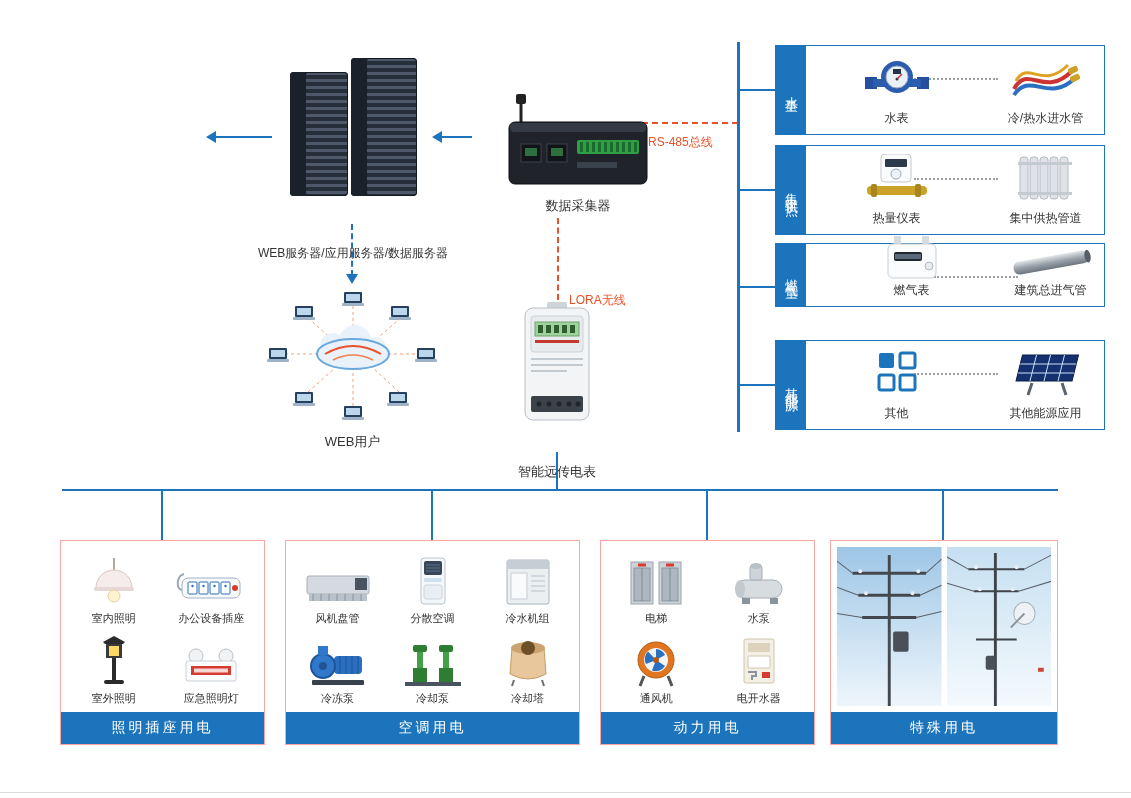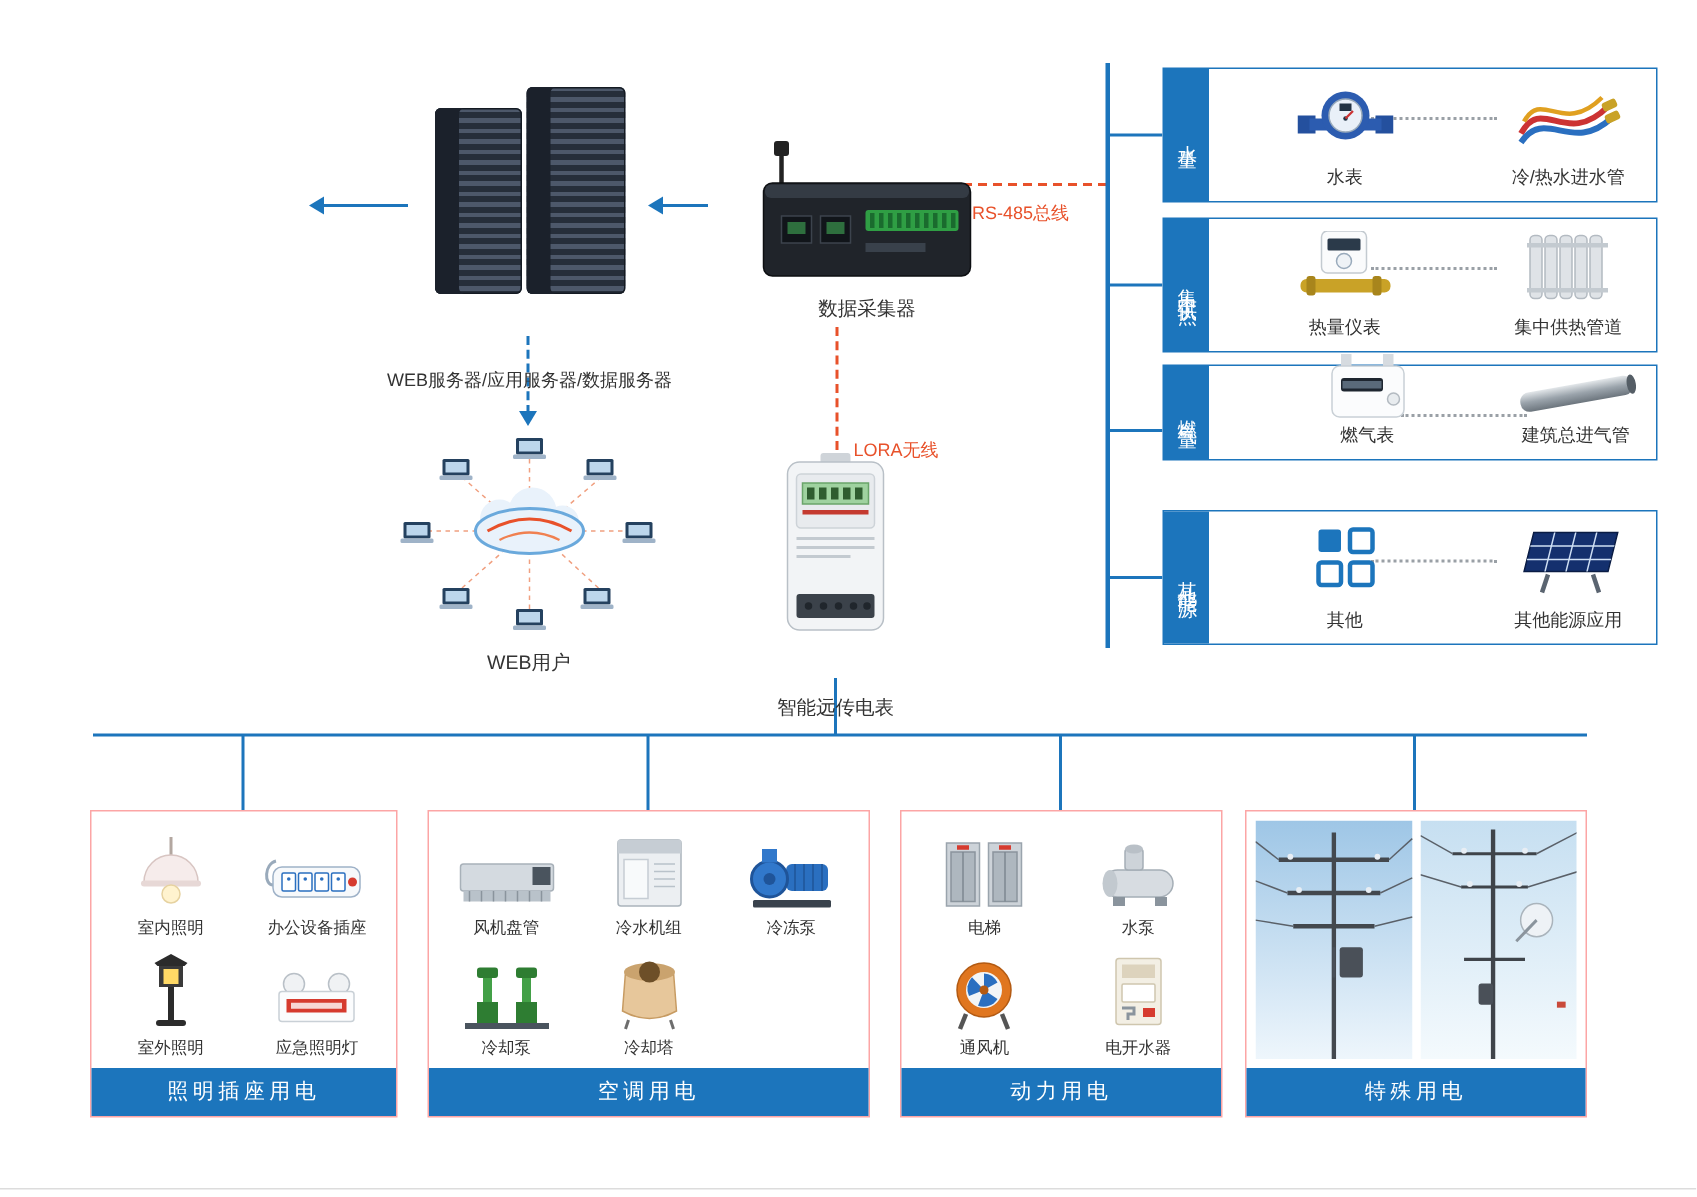--- a/index.html
+++ b/index.html
@@ -409,20 +409,34 @@
             <line x1="10" y1="26" x2="10" y2="33"></line>
               <line x1="18" y1="26" x2="18" y2="33"></line>
             <line x1="26" y1="26" x2="26" y2="33"></line>
               <line x1="34" y1="26" x2="34" y2="33"></line>
             <line x1="42" y1="26" x2="42" y2="33"></line>
               <line x1="50" y1="26" x2="50" y2="33"></line>
             <line x1="58" y1="26" x2="58" y2="33"></line>
           </g>
         </svg>
         <div class="lbl">风机盘管</div>
+      </div>
+      <div class="cell">
+        <svg width="46" height="52" viewBox="0 0 46 52">
+          <rect x="11" y="2" width="24" height="46" rx="3" fill="#f5f8fa" stroke="#b9c4cd"></rect>
+          <rect x="14" y="5" width="18" height="14" rx="2" fill="#37475a"></rect>
+          <g stroke="#5d7186">
+              <line x1="16" y1="9" x2="30" y2="9"></line>
+              <line x1="16" y1="12" x2="30" y2="12"></line>
+              <line x1="16" y1="15" x2="30" y2="15"></line>
+            </g>
+          <rect x="14" y="22" width="18" height="4" rx="1" fill="#cfe0ee"></rect>
+          <rect x="14" y="29" width="18" height="14" rx="2" fill="#e8eef3" stroke="#ccd6de"></rect>
+        </svg>
+        <div class="lbl">分散空调</div>
       </div>
       <div class="cell">
         <svg width="54" height="52" viewBox="0 0 54 52">
           <rect x="6" y="4" width="42" height="44" rx="2" fill="#eceff2" stroke="#aab4bc"></rect>
           <rect x="6" y="4" width="42" height="9" fill="#c6cdd4"></rect>
           <rect x="10" y="17" width="16" height="26" fill="#f8fafb" stroke="#c6cdd4"></rect>
           <g stroke="#b9c2ca">
             <line x1="30" y1="20" x2="44" y2="20"></line>
               <line x1="30" y1="25" x2="44" y2="25"></line>
             <line x1="30" y1="30" x2="44" y2="30"></line>

